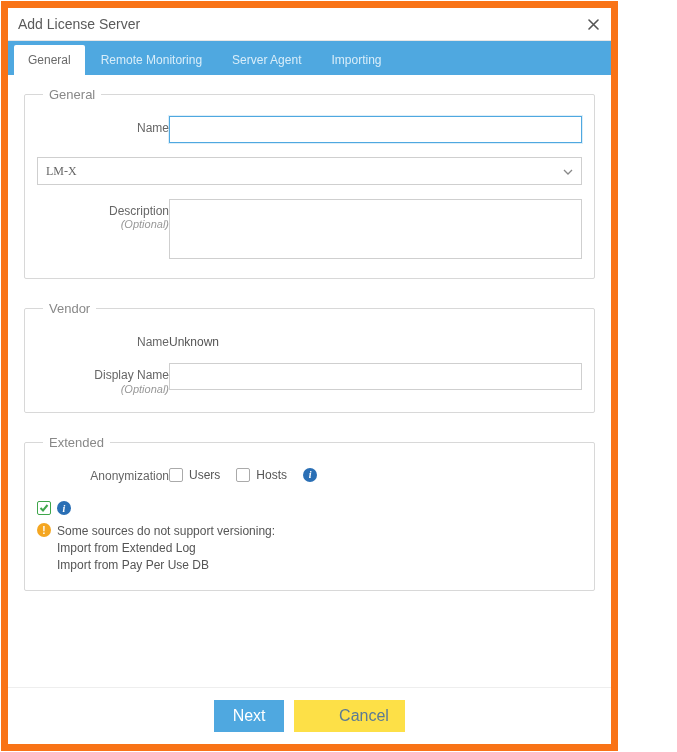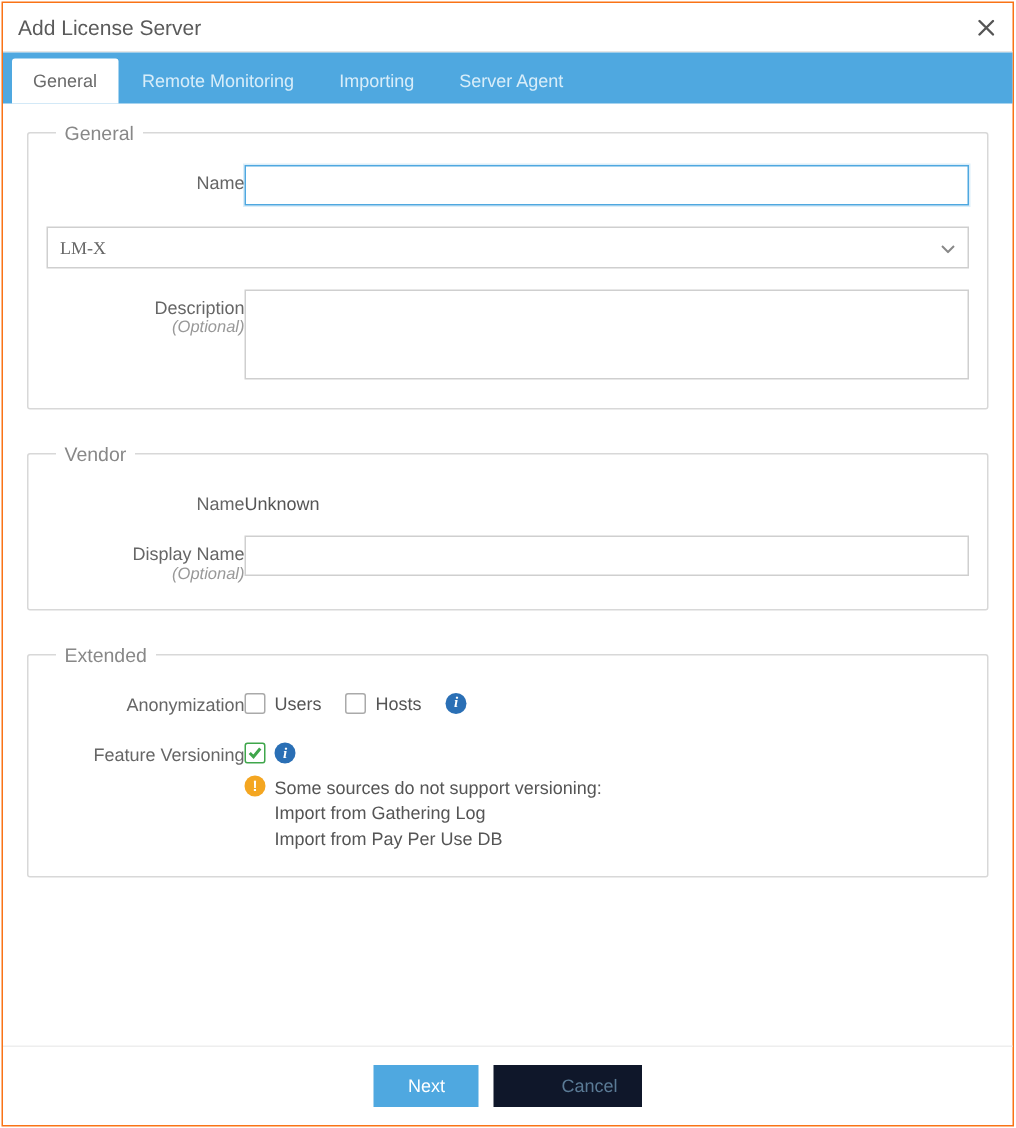--- a/index.html
+++ b/index.html
@@ -6,23 +6,23 @@
   body {
     font-family: Arial, Helvetica, sans-serif;
     font-size: 12px;
     color: #555;
     background: #fff;
     width: 677px;
     height: 752px;
     overflow: hidden;
   }
   .dialog {
-    width: 675px;
+    width: 617px;
     height: 750px;
-    border: 1px solid #f97316;
+    border: 7px solid #f97316;
     display: flex;
     flex-direction: column;
     margin: 1px;
   }
   .titlebar {
     display: flex;
     align-items: center;
     justify-content: space-between;
     padding: 8px 10px;
     border-bottom: 1px solid #e6e6e6;
@@ -188,30 +188,30 @@
     border-top: 1px solid #eee;
     padding: 12px;
     display: flex;
     justify-content: center;
     gap: 10px;
   }
   .btn {
     min-width: 70px;
     padding: 7px 16px;
     border: none;
-    font-size: 12px;
+    font-size: 16px;
     cursor: pointer;
     font-family: inherit;
   }
   .btn.primary {
     background: #4fa8e0;
     color: #fff;
   }
   .btn.secondary {
-    background: #0f172a;
+    background: #fde047;
     color: #5a7a95;
     padding-left: 45px;
   }
 </style>
 </head>
 <body>
 
 <div class="dialog">
 
   <div class="titlebar">
@@ -219,22 +219,22 @@
     <div class="close">
       <svg width="11" height="11" viewBox="0 0 11 11">
           <path d="M1 1 L10 10 M10 1 L1 10" stroke="#555" stroke-width="1.6" fill="none" stroke-linecap="round"></path>
         </svg>
     </div>
   </div>
 
   <div class="tabstrip">
     <div class="tab active"><span>General</span></div>
     <div class="tab"><span>Remote Monitoring</span></div>
+    <div class="tab"><span>Server Agent</span></div>
     <div class="tab"><span>Importing</span></div>
-    <div class="tab"><span>Server Agent</span></div>
   </div>
 
   <div class="content">
 
     <fieldset class="group">
       <legend>General</legend>
 
       <div class="form-row">
         <div class="form-label">Name</div>
         <div class="form-control">
@@ -301,35 +301,34 @@
             <span class="checkbox">
               
             </span>
             <span class="cblabel">Hosts</span>
             <span class="info-icon">i</span>
           </div>
         </div>
       </div>
 
       <div class="form-row">
-        <div class="form-label">Feature Versioning</div>
         <div class="form-control">
           <div class="checkbox-row">
             <span class="checkbox checked">
               <svg width="10" height="10" viewBox="0 0 10 10">
                   <path d="M1.5 5 L4 7.5 L8.5 2" stroke="#3fa64b" stroke-width="2" fill="none"></path>
                 </svg>
             </span>
             <span class="info-icon">i</span>
           </div>
           <div class="warning-block">
             <span class="warn-icon">!</span>
             <span class="warning-text">Some sources do not support versioning:</span>
           </div>
-          <div class="warning-sublines">Import from Gathering Log</div>
+          <div class="warning-sublines">Import from Extended Log</div>
           <div class="warning-sublines">Import from Pay Per Use DB</div>
         </div>
       </div>
     </fieldset>
 
   </div>
 
   <div class="footer">
     <button class="btn primary"><span>Next</span></button>
     <button class="btn secondary"><span>Cancel</span></button>

